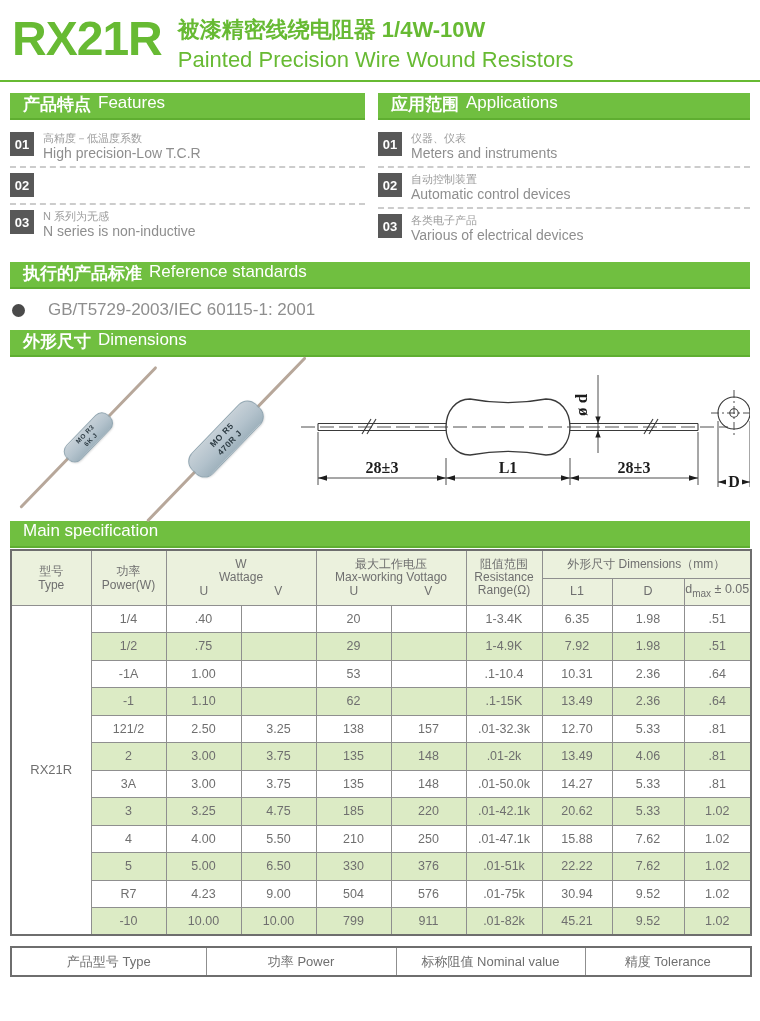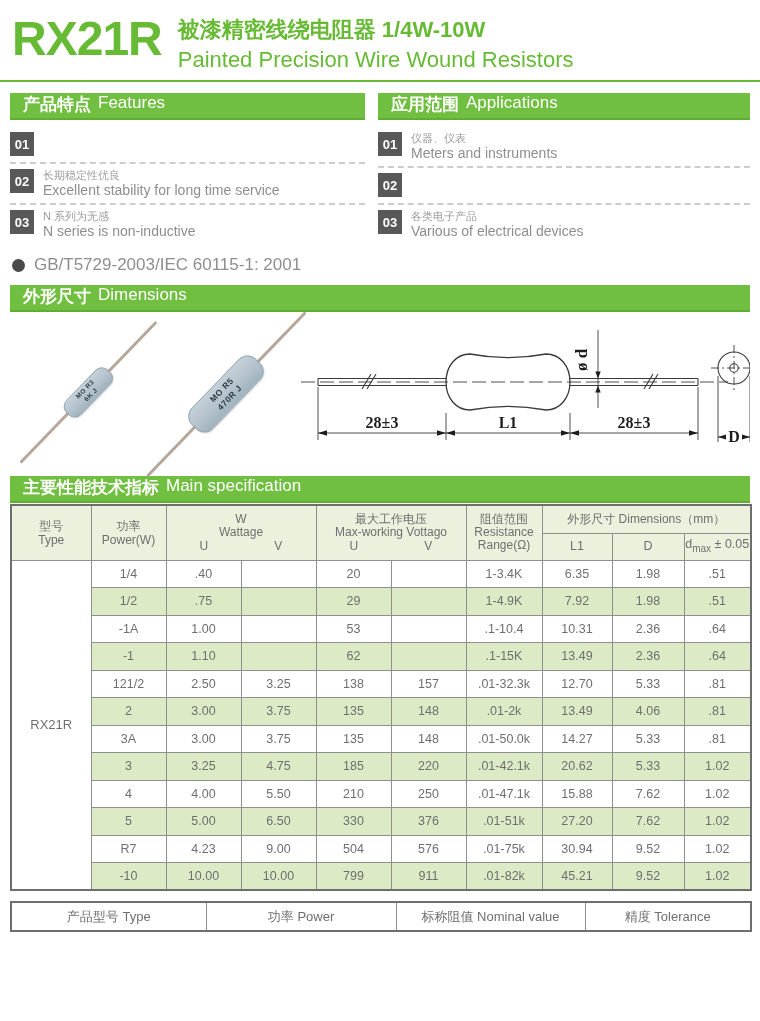--- a/index.html
+++ b/index.html
@@ -36,21 +36,21 @@
   .col-app{flex:1}
   .items{margin-top:7px}
   .item{display:flex;align-items:flex-start;padding:5px 0 4px;border-bottom:2px dashed #cccccc;min-height:37px}
   .item:last-child{border-bottom:none}
   .badge{width:24px;height:24px;background:#585858;color:#fff;font-size:13px;font-weight:bold;
     display:flex;align-items:center;justify-content:center;margin-right:9px;flex:0 0 24px}
   .item-cn{font-size:11px;color:#9c9c9c;line-height:13px}
   .item-en{font-size:14px;color:var(--txt-gray);line-height:17px}
 
   .full-bar{margin:14px 10px 0}
-  .std-line{display:flex;align-items:center;gap:9px;margin:10px 10px 9px 12px;height:22px}
+  .std-line{display:flex;align-items:center;gap:23px;margin:10px 10px 9px 12px;height:22px}
   .std-bullet{width:13px;height:13px;border-radius:50%;background:#4a4a4a;flex:0 0 13px}
   .std-text{font-size:17px;color:var(--txt-gray)}
 
   
   .figures{position:relative;height:158px;margin-top:2px}
   .photo{position:absolute;display:flex;align-items:center;justify-content:center}
   .photo-inner{position:relative;display:flex;align-items:center;justify-content:center;transform:rotate(-46deg)}
   .lead{position:absolute;height:3px;background:#b7a79a;border-radius:2px}
   .res-body{position:relative;background:linear-gradient(180deg,#c6d0d7 0%,#b3c2cc 55%,#9fb2bd 100%);
     border:1px solid #93a7b2;display:flex;flex-direction:column;align-items:center;justify-content:center;
@@ -101,27 +101,27 @@
 
   <div class="twocol">
     <div class="col-feat">
       <div class="sec-bar">
         <span class="cn">产品特点</span>
         <span class="en">Features</span>
       </div>
       <div class="items">
         <div class="item">
           <div class="badge">01</div>
+          <div>
+            <div class="item-cn">高精度－低温度系数</div>
+            <div class="item-en">High precision-Low T.C.R</div>
+          </div>
         </div>
         <div class="item">
           <div class="badge">02</div>
-          <div>
-            <div class="item-cn">长期稳定性优良</div>
-            <div class="item-en">Excellent stability for long time service</div>
-          </div>
         </div>
         <div class="item">
           <div class="badge">03</div>
           <div>
             <div class="item-cn">N 系列为无感</div>
             <div class="item-en">N series is non-inductive</div>
           </div>
         </div>
       </div>
     </div>
@@ -133,32 +133,40 @@
       <div class="items">
         <div class="item">
           <div class="badge">01</div>
           <div>
             <div class="item-cn">仪器、仪表</div>
             <div class="item-en">Meters and instruments</div>
           </div>
         </div>
         <div class="item">
           <div class="badge">02</div>
+          <div>
+            <div class="item-cn">自动控制装置</div>
+            <div class="item-en">Automatic control devices</div>
+          </div>
         </div>
         <div class="item">
           <div class="badge">03</div>
           <div>
             <div class="item-cn">各类电子产品</div>
             <div class="item-en">Various of electrical devices</div>
           </div>
         </div>
       </div>
     </div>
   </div>
 
+  <div class="sec-bar full-bar">
+    <span class="cn">执行的产品标准</span>
+    <span class="en">Reference standards</span>
+  </div>
   <div class="std-line">
     <span class="std-bullet"></span>
     <span class="std-text">GB/T5729-2003/IEC 60115-1: 2001</span>
   </div>
 
   <div class="sec-bar full-bar" style="margin-top:6px">
     <span class="cn">外形尺寸</span>
     <span class="en">Dimensions</span>
   </div>
   <div class="figures">
@@ -234,21 +242,20 @@
       </g>
       <text x="84" y="108" font-size="16" text-anchor="middle">28±3</text>
       <text x="210" y="108" font-size="16" text-anchor="middle">L1</text>
       <text x="336" y="108" font-size="16" text-anchor="middle">28±3</text>
       <text x="289" y="40" font-size="17" text-anchor="middle" transform="rotate(-90 289 40)">ø d</text>
       <text x="436" y="122" font-size="16" text-anchor="middle">D</text>
     </svg>
   </div>
 
   <div class="sec-bar full-bar" style="margin-top:4px">
-    <span class="cn">主要性能技术指标</span>
     <span class="en">Main specification</span>
   </div>
 
   <table class="spec-table" id="spec-table">
     <colgroup>
       <col style="width:80px">
         <col style="width:75px">
         <col style="width:75px">
         <col style="width:75px">
       <col style="width:75px">
@@ -398,21 +405,21 @@
           <td>7.62</td>
           <td>1.02</td>
         </tr>
         <tr>
           <td>5</td>
           <td>5.00</td>
           <td>6.50</td>
           <td>330</td>
           <td>376</td>
           <td>.01-51k</td>
-          <td>27.20</td>
+          <td>22.22</td>
           <td>7.62</td>
           <td>1.02</td>
         </tr>
         <tr>
           <td>R7</td>
           <td>4.23</td>
           <td>9.00</td>
           <td>504</td>
           <td>576</td>
           <td>.01-75k</td>

